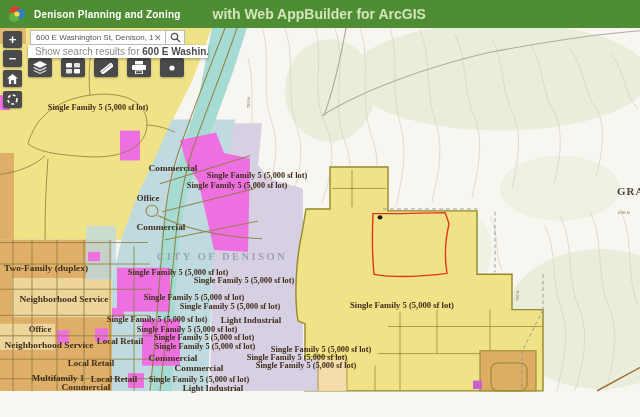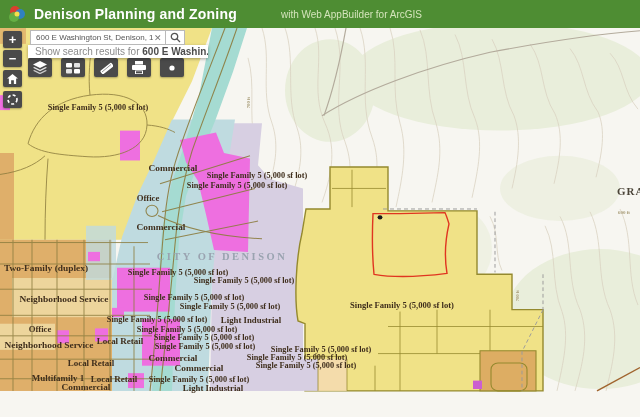--- a/index.html
+++ b/index.html
@@ -2,22 +2,22 @@
 <html><head>
 <meta charset="utf-8">
 <style>
   * { margin:0; padding:0; box-sizing:border-box; }
   html,body { width:640px; height:417px; overflow:hidden; }
   body { font-family:"Liberation Sans", sans-serif; position:relative; background:#f7f6f1; }
 
   
   .header { position:absolute; top:0; left:0; width:640px; height:28px; background:#4e8d33; display:flex; align-items:center; z-index:50; }
   .logo { width:20px; height:20px; margin-left:7px; position:relative; }
-  .app-title { color:#ffffff; font-weight:bold; font-size:14px; margin-left:7px; letter-spacing:.2px; }
-  .app-subtitle { color:#d4e4bb; font-size:10px; font-weight:normal; margin-left:44px; }
+  .app-title { color:#ffffff; font-weight:bold; font-size:10px; margin-left:7px; letter-spacing:.2px; }
+  .app-subtitle { color:#d4e4bb; font-size:14px; font-weight:bold; margin-left:32px; }
 
   
   .search-wrap { position:absolute; top:30px; left:30px; z-index:40; display:flex; }
   .search-input { width:135px; height:15px; border:1px solid #b9b9b9; border-right:none; background:#fff; font-size:8px; color:#555; padding:0 12px 0 5px; outline:none; font-family:"Liberation Sans",sans-serif; }
   .clear-x { position:absolute; left:124px; top:3px; font-size:9px; color:#777; cursor:pointer; }
   .search-btn { width:20px; height:15px; background:#fff; border:1px solid #b9b9b9; display:flex; align-items:center; justify-content:center; cursor:pointer; }
   .suggestion { position:absolute; top:45px; left:28px; width:180px; height:13px; background:#fff; box-shadow:0 1px 3px rgba(0,0,0,.35); font-size:10px; color:#8a8a8a; line-height:13px; padding-left:7px; z-index:39; white-space:nowrap; overflow:hidden; }
   .suggestion b { color:#4c4c4c; }
 
   

